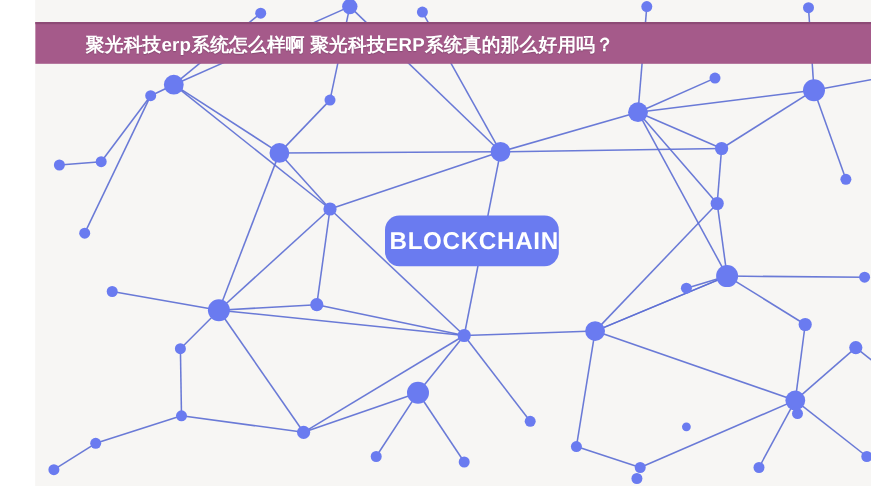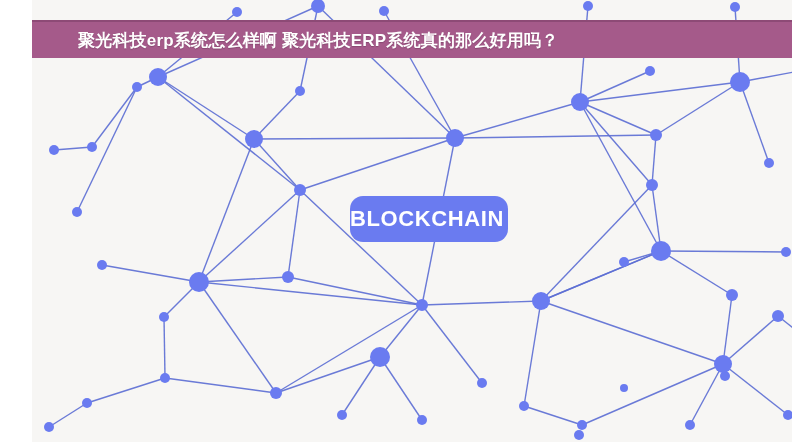--- a/index.html
+++ b/index.html
@@ -58,21 +58,21 @@
   #center-badge {
     position: absolute;
     left: 318px;
     top: 196px;
     width: 158px;
     height: 46px;
     background: #6a7bf0;
     border-radius: 13px;
     display: flex;
     align-items: center;
-    justify-content: flex-start;
+    justify-content: flex-end;
     z-index: 4;
   }
   #center-badge-label {
     color: #ffffff;
     font-size: 22px;
     font-weight: bold;
     letter-spacing: 0.6px;
     line-height: 1;
   }
 </style>

